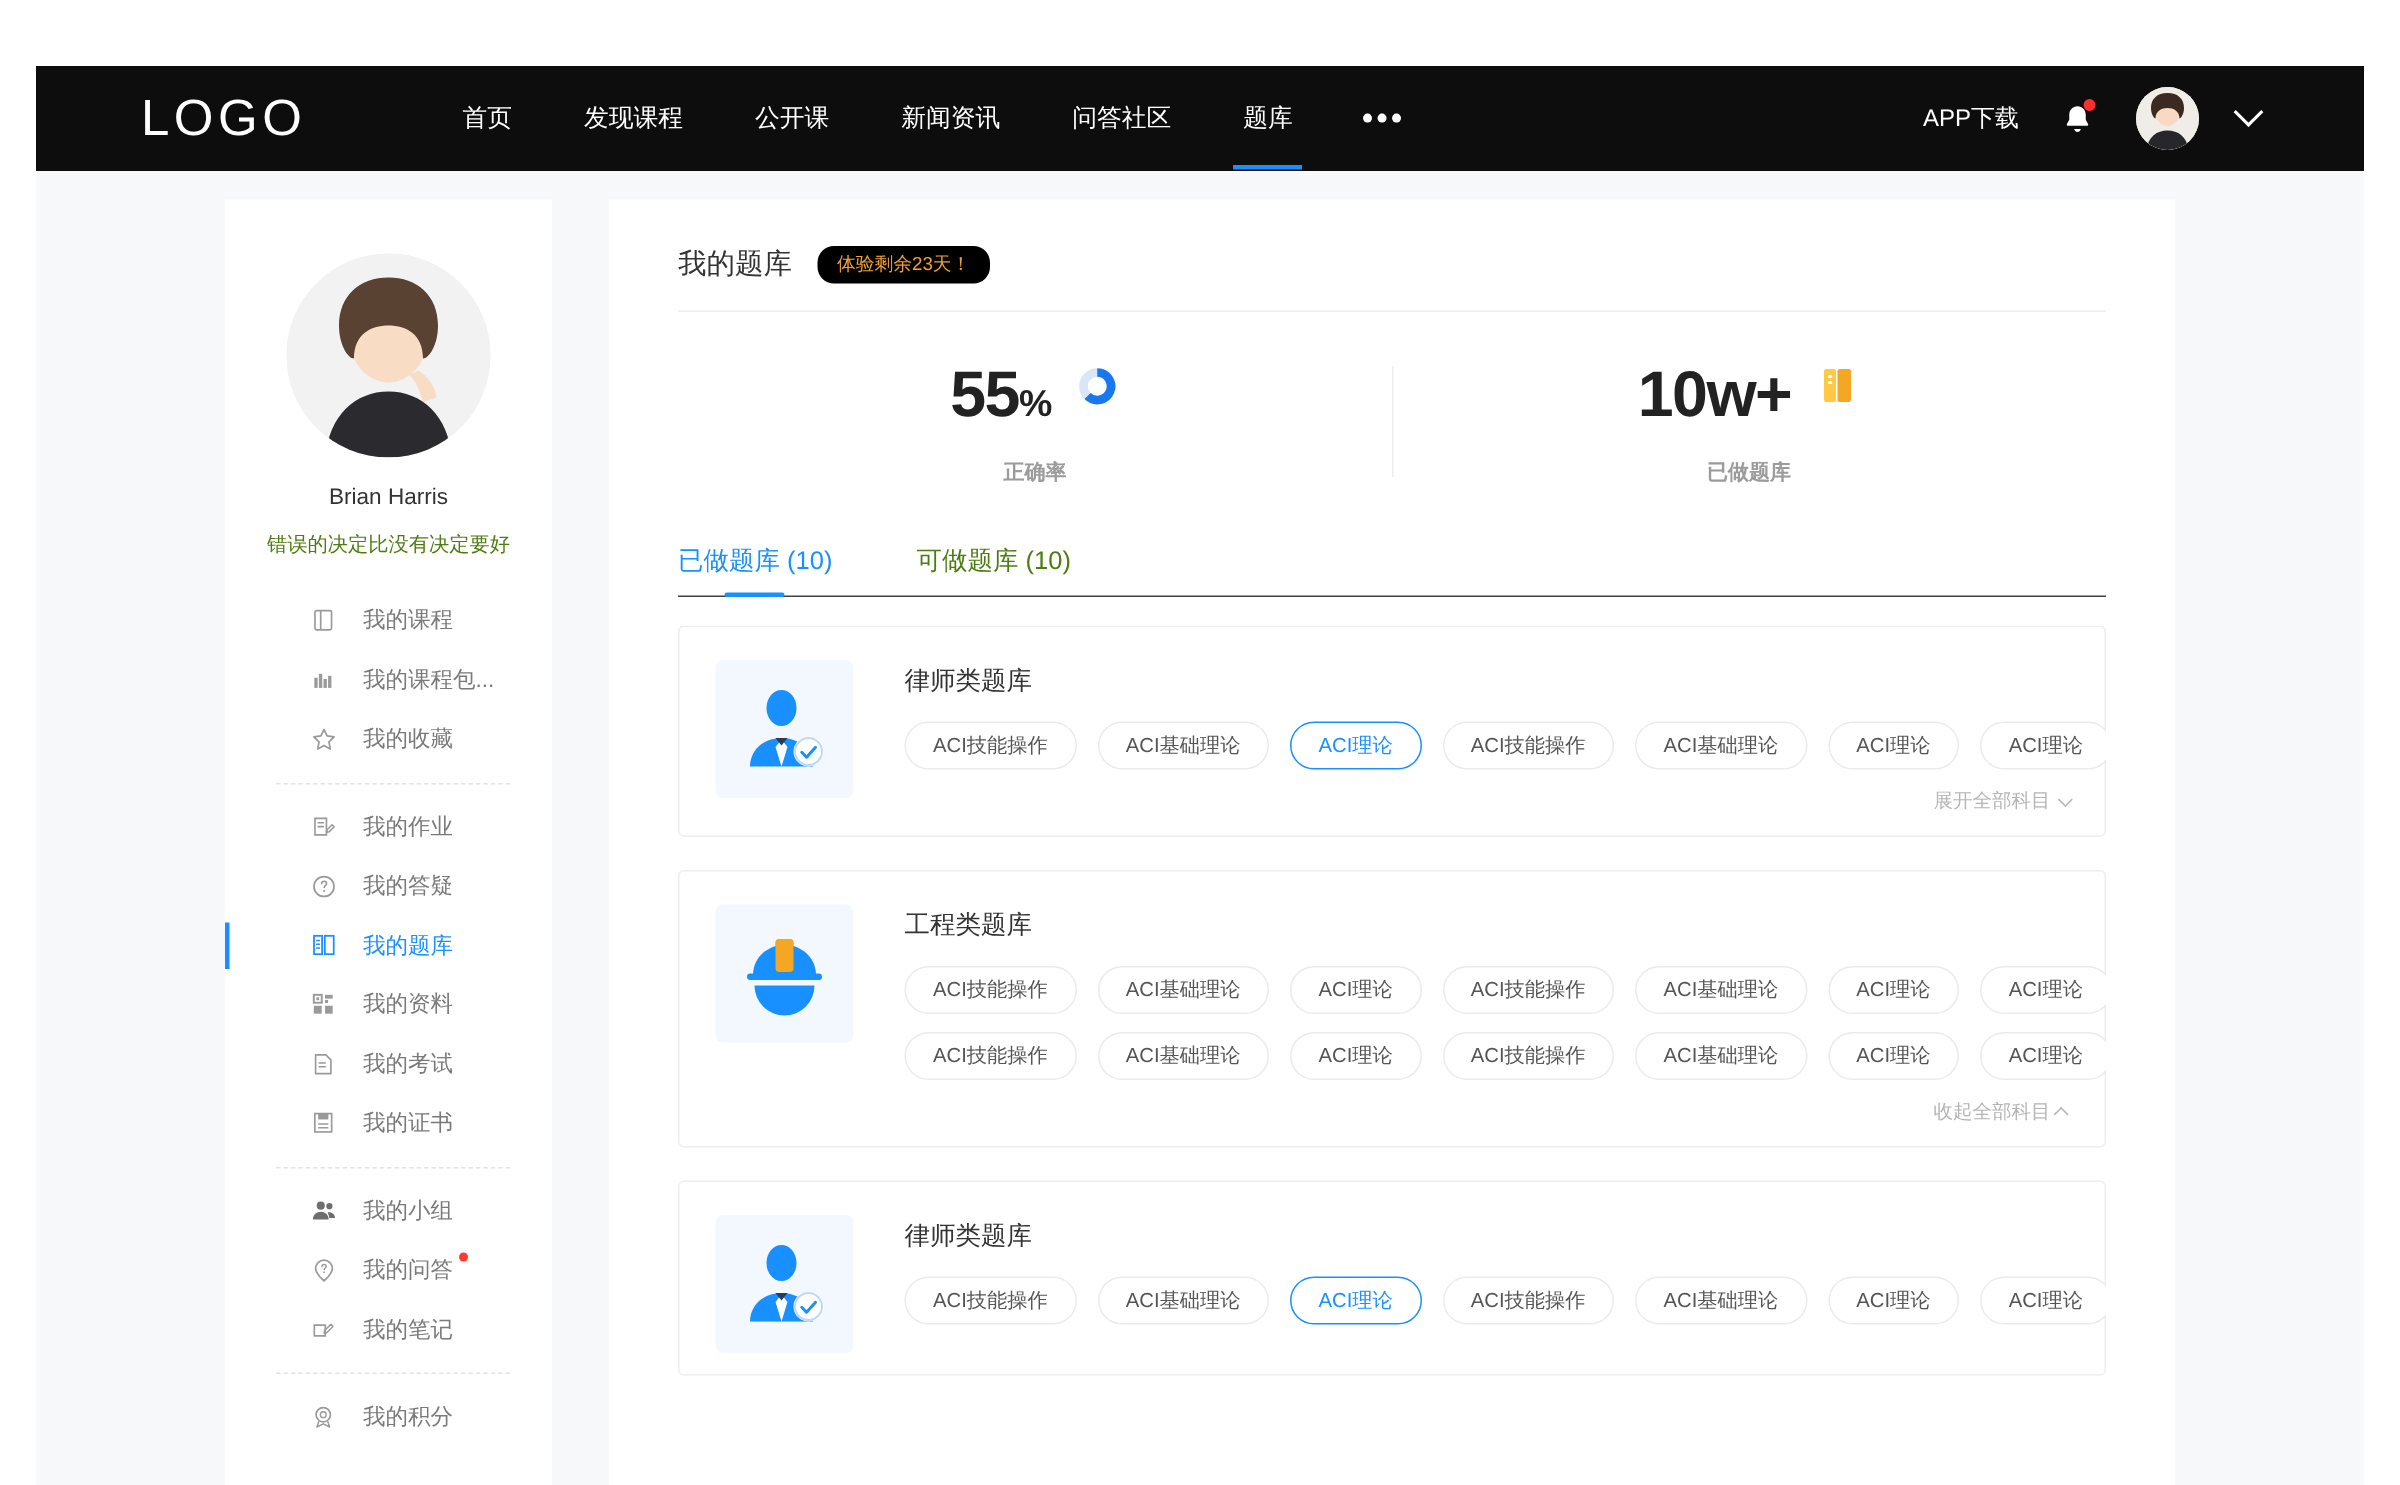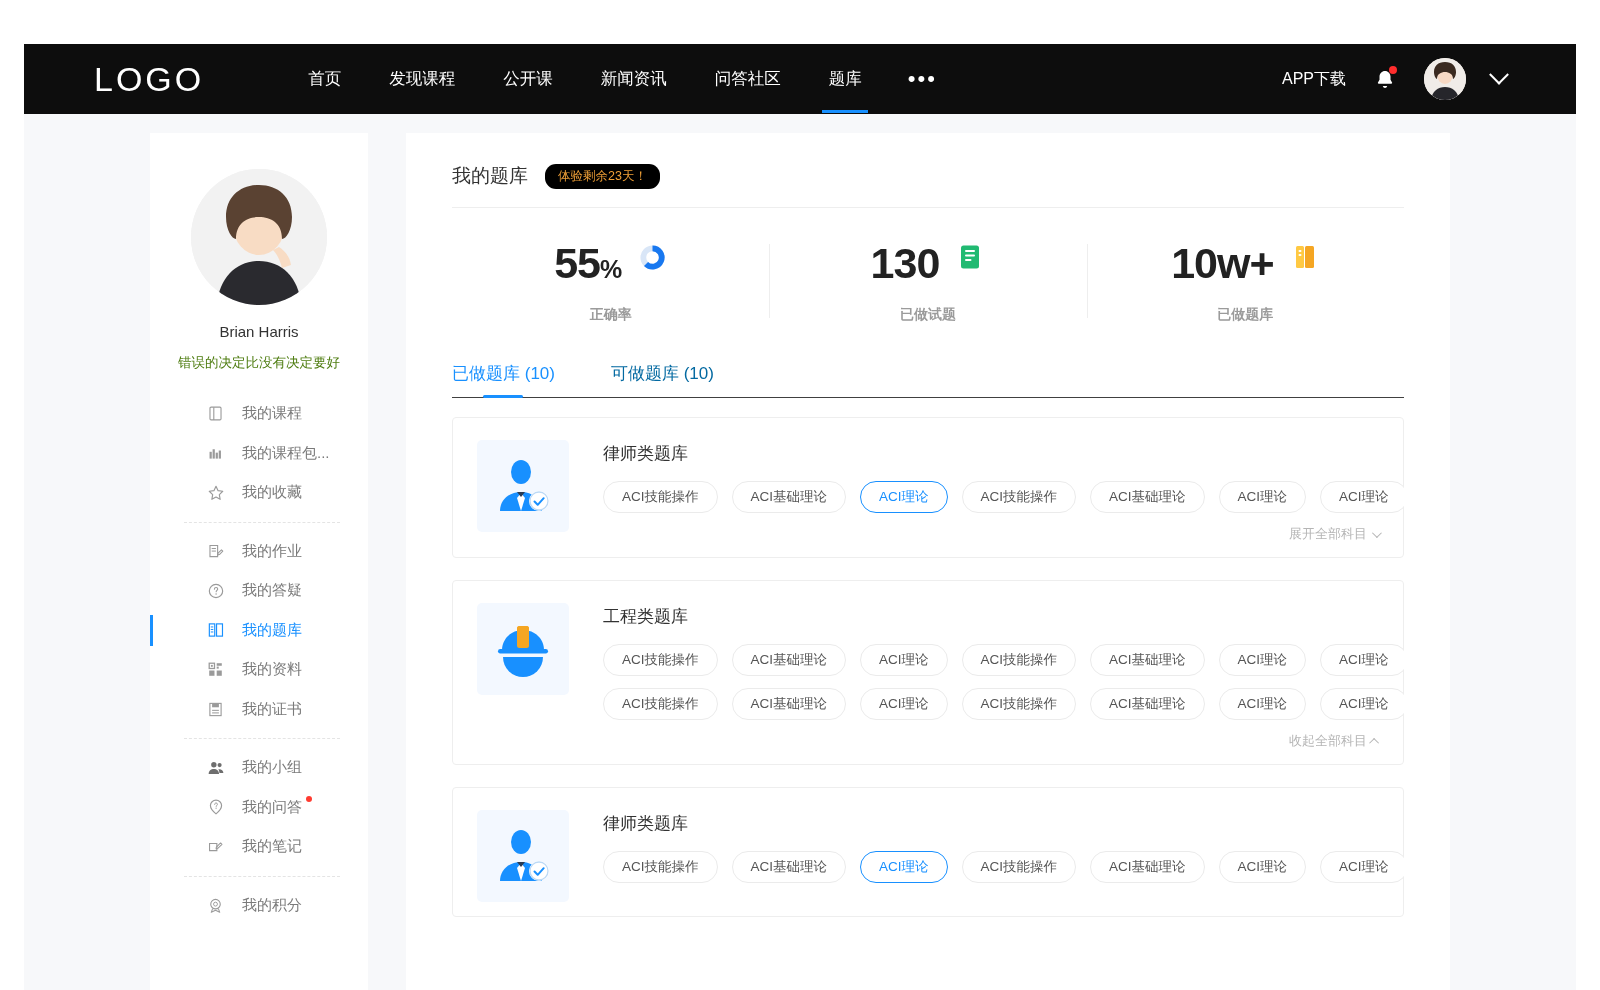--- a/index.html
+++ b/index.html
@@ -332,21 +332,21 @@
   .tabs {
     display: flex;
     align-items: center;
     margin-top: 14px;
     border-bottom: 1px solid #404040;
     height: 48px;
   }
 
   .tab {
     font-size: 17px;
-    color: #0369a1;
+    color: #4d7c0f;
     margin-right: 56px;
     cursor: pointer;
     height: 48px;
     display: flex;
     align-items: center;
     position: relative;
     white-space: nowrap;
   }
 
   .tab.active { color: #1890ff; }
@@ -589,20 +589,30 @@
                 <rect x="4.6" y="4.6" width="2.2" height="2.2" fill="#9a9a9a"></rect>
                 <rect x="11.4" y="2.6" width="6" height="3" fill="#9a9a9a"></rect>
                 <rect x="11.4" y="6.6" width="2.4" height="2.4" fill="#9a9a9a"></rect>
                 <rect x="2.6" y="11.2" width="6.2" height="6.2" fill="#9a9a9a"></rect>
                 <rect x="11.4" y="11.2" width="6" height="6.2" fill="#9a9a9a"></rect>
               </svg>
           </span>
           <span class="side-label">我的资料</span>
         </div>
 
+        <div class="side-item">
+          <span class="ic">
+            <svg width="17" height="17" viewBox="0 0 20 20">
+                <path d="M4 2.6h8l4 4v10.8H4z" fill="none" stroke="#9a9a9a" stroke-width="1.3" stroke-linejoin="round"></path>
+                <line x1="6.4" y1="9" x2="12" y2="9" stroke="#9a9a9a" stroke-width="1.2"></line>
+                <line x1="6.4" y1="12" x2="12" y2="12" stroke="#9a9a9a" stroke-width="1.2"></line>
+              </svg>
+          </span>
+          <span class="side-label">我的考试</span>
+        </div>
 
         <div class="side-item">
           <span class="ic">
             <svg width="17" height="17" viewBox="0 0 20 20">
                 <rect x="3.4" y="2.8" width="13.2" height="14.4" fill="none" stroke="#9a9a9a" stroke-width="1.3"></rect>
                 <rect x="6" y="2.8" width="8" height="4.6" fill="#9a9a9a"></rect>
                 <line x1="6" y1="11" x2="14" y2="11" stroke="#9a9a9a" stroke-width="1.2"></line>
                 <line x1="6" y1="14" x2="14" y2="14" stroke="#9a9a9a" stroke-width="1.2"></line>
               </svg>
           </span>
@@ -681,36 +691,20 @@
             <div class="stat-icon">
               <svg width="27" height="27" viewBox="0 0 28 28">
                 <circle cx="14" cy="14" r="9.5" fill="none" stroke="#d9e6f7" stroke-width="6"></circle>
                 <path d="M14 4.5a9.5 9.5 0 1 1-6.7 16.2" fill="none" stroke="#1878f0" stroke-width="6" stroke-linecap="butt"></path>
               </svg>
             </div>
           </div>
           <div class="stat-label">正确率</div>
         </div>
 
-        <div class="stat">
-          <div class="stat-row">
-            <div class="stat-value">
-              <span>130</span><span class="sm"></span>
-            </div>
-            <div class="stat-icon">
-              <svg width="24" height="26" viewBox="0 0 24 26">
-                <rect x="3" y="1.5" width="18" height="23" rx="2.5" fill="#21ba72"></rect>
-                <rect x="7" y="6" width="10" height="2" rx="1" fill="#ffffff"></rect>
-                <rect x="7" y="10.5" width="10" height="2" rx="1" fill="#ffffff"></rect>
-                <rect x="7" y="15" width="6.5" height="2" rx="1" fill="#ffffff"></rect>
-              </svg>
-            </div>
-          </div>
-          <div class="stat-label">已做试题</div>
-        </div>
 
         <div class="stat">
           <div class="stat-row">
             <div class="stat-value">
               <span>10w+</span><span class="sm"></span>
             </div>
             <div class="stat-icon">
               <svg width="24" height="26" viewBox="0 0 24 26">
                 <rect x="3" y="2" width="8" height="22" rx="1.5" fill="#ffc943"></rect>
                 <rect x="12" y="2" width="9" height="22" rx="1.5" fill="#f5a623"></rect>

